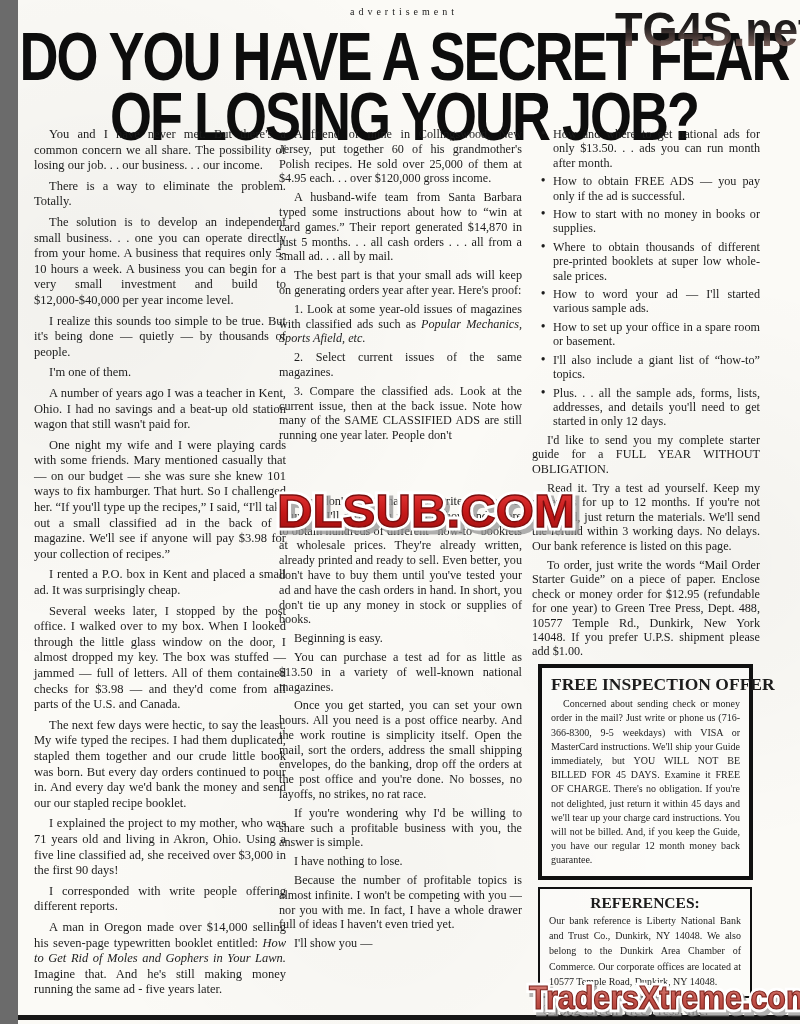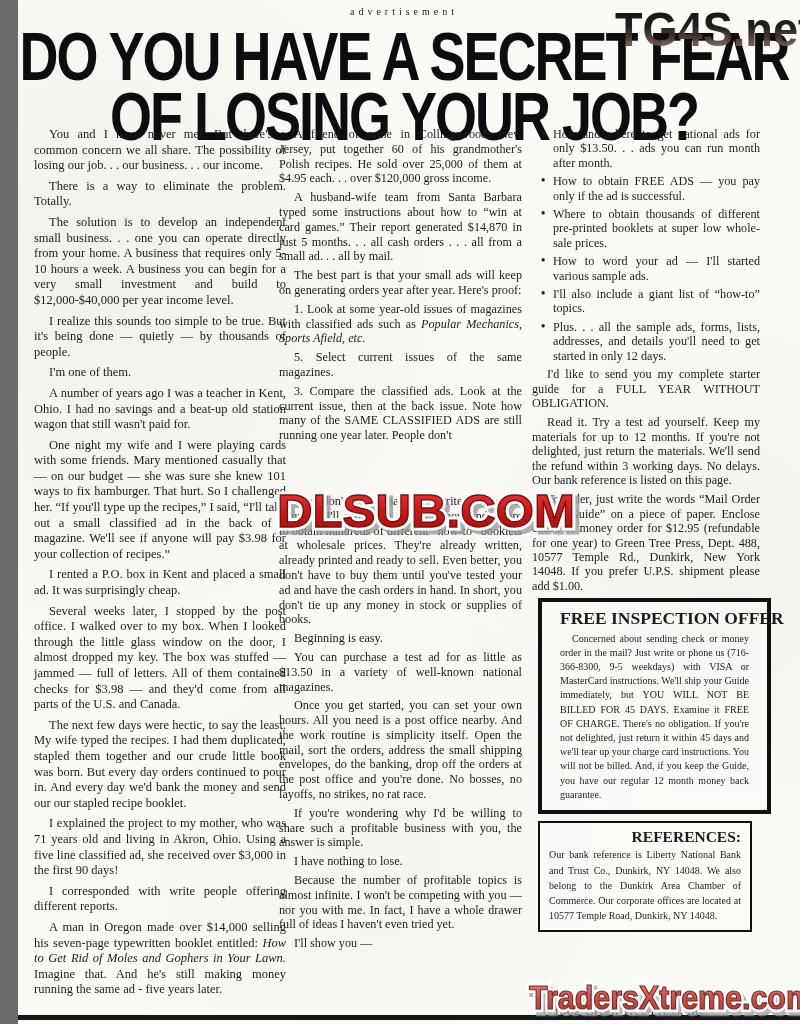--- a/index.html
+++ b/index.html
@@ -25,25 +25,25 @@
   .col2 { left:261px; top:127px; width:243px; font-size:12.2px; line-height:14.8px; }
   .col3 { left:514px; top:127px; width:228px; font-size:12.2px; line-height:14.4px; }
   .para { margin:0 0 5px 0; text-indent:15px; }
   .col2 .para { margin-bottom:4px; }
   .col3 .para { margin-bottom:5px; }
   .bullets .para { text-indent:0; padding-left:21px; position:relative; margin-bottom:4px; }
   .bullets .para::before { content:"\2022"; position:absolute; left:9px; top:-1px;
     font-style:normal; font-weight:bold; }
   .wm-gap { height:47px; }
 
-  .box { border:4px solid #101010; padding:8px 18px; margin:5px 0 0 6px; width:189px; background:rgba(255,255,255,0.35); }
+  .box { border:4px solid #101010; padding:8px 9px; margin:5px 0 0 6px; width:189px; background:rgba(255,255,255,0.35); }
   .box-title { font-size:17.5px; font-weight:bold; text-align:center; margin:1px 0 6px 0; white-space:nowrap; }
   .box-body { margin:0; font-size:10px; line-height:14.2px; text-align:justify; text-indent:12px; }
   .box.references { border-width:2.5px; margin-top:7px; width:192px; padding:7px 9px; }
-  .ref-title { font-size:15.5px; font-weight:bold; margin:0 0 3px 0; text-align:right; }
+  .ref-title { font-size:15.5px; font-weight:bold; margin:0 0 3px 0; text-align:center; }
   .references .box-body { line-height:15.2px; text-indent:0; }
 
   .copyright { position:absolute; left:524px; top:1003px; font-size:14px; color:#222; }
 
   .right-bar { position:absolute; right:0; top:0; width:11px; height:1024px;
     background:linear-gradient(to left, #0d0d0d 55%, #32302d 78%, rgba(45,42,40,0.25) 100%); }
   .bottom-line { position:absolute; left:0; top:1015px; width:795px; height:5px; background:#171717; }
 
   .wm { position:absolute; pointer-events:none; }
   .wm-tg4s    { left:594px; top:0;     width:204px; height:62px; }
@@ -76,42 +76,44 @@
       <p class="para">I corresponded with write people offering different reports.</p>
       <p class="para"><span>A man in Oregon made over $14,000 selling his seven-page typewritten booklet entitled: </span><i>How to Get Rid of Moles and Gophers in Your Lawn.</i><span> Imagine that. And he's still making money running the same ad - five years later.</span></p>
     </div>
 
   <div class="col col2">
     <div>
         <p class="para">A friend of mine in Collingswood, New Jersey, put together 60 of his grandmother's Polish recipes. He sold over 25,000 of them at $4.95 each. . . over $120,000 gross income.</p>
         <p class="para">A husband-wife team from Santa Barbara typed some instructions about how to “win at card games.” Their report generated $14,870 in just 5 months. . . all cash orders . . . all from a small ad. . . all by mail.</p>
         <p class="para">The best part is that your small ads will keep on generating orders year after year. Here's proof:</p>
         <p class="para"><span>1. Look at some year-old issues of magazines with classified ads such as </span><i>Popular Mechanics, Sports Afield, etc.</i></p>
-        <p class="para">5. Select current issues of the same magazines.</p>
+        <p class="para">2. Select current issues of the same magazines.</p>
         <p class="para">3. Compare the classified ads. Look at the current issue, then at the back issue. Note how many of the SAME CLASSIFIED ADS are still running one year later. People don't</p>
       </div>
     <div class="wm-gap"></div>
     <div>
         <p class="para">You don't even have to write a booklet yourself. I'll show you precisely how and where to obtain hundreds of different “how-to” booklets at wholesale prices. They're already written, already printed and ready to sell. Even better, you don't have to buy them until you've tested your ad and have the cash orders in hand. In short, you don't tie up any money in stock or supplies of books.</p>
         <p class="para">Beginning is easy.</p>
         <p class="para">You can purchase a test ad for as little as $13.50 in a variety of well-known national magazines.</p>
         <p class="para">Once you get started, you can set your own hours. All you need is a post office nearby. And the work routine is simplicity itself. Open the mail, sort the orders, address the small shipping envelopes, do the banking, drop off the orders at the post office and you're done. No bosses, no layoffs, no strikes, no rat race.</p>
         <p class="para">If you're wondering why I'd be willing to share such a profitable business with you, the answer is simple.</p>
         <p class="para">I have nothing to lose.</p>
         <p class="para">Because the number of profitable topics is almost infinite. I won't be competing with you — nor you with me. In fact, I have a whole drawer full of ideas I haven't even tried yet.</p>
         <p class="para">I'll show you —</p>
       </div>
   </div>
 
   <div class="col col3">
     <div class="bullets">
         <p class="para">How and where to get national ads for only $13.50. . . ads you can run month after month.</p>
         <p class="para">How to obtain FREE ADS — you pay only if the ad is successful.</p>
+        <p class="para">How to start with no money in books or supplies.</p>
         <p class="para">Where to obtain thousands of different pre-printed booklets at super low whole-sale prices.</p>
         <p class="para">How to word your ad — I'll started various sample ads.</p>
+        <p class="para">How to set up your office in a spare room or basement.</p>
         <p class="para">I'll also include a giant list of “how-to” topics.</p>
         <p class="para">Plus. . . all the sample ads, forms, lists, addresses, and details you'll need to get started in only 12 days.</p>
       </div>
     <div>
         <p class="para">I'd like to send you my complete starter guide for a FULL YEAR WITHOUT OBLIGATION.</p>
         <p class="para">Read it. Try a test ad yourself. Keep my materials for up to 12 months. If you're not delighted, just return the materials. We'll send the refund within 3 working days. No delays. Our bank reference is listed on this page.</p>
         <p class="para">To order, just write the words “Mail Order Starter Guide” on a piece of paper. Enclose check or money order for $12.95 (refundable for one year) to Green Tree Press, Dept. 488, 10577 Temple Rd., Dunkirk, New York 14048. If you prefer U.P.S. shipment please add $1.00.</p>
       </div>
 
     <div class="box inspection">

